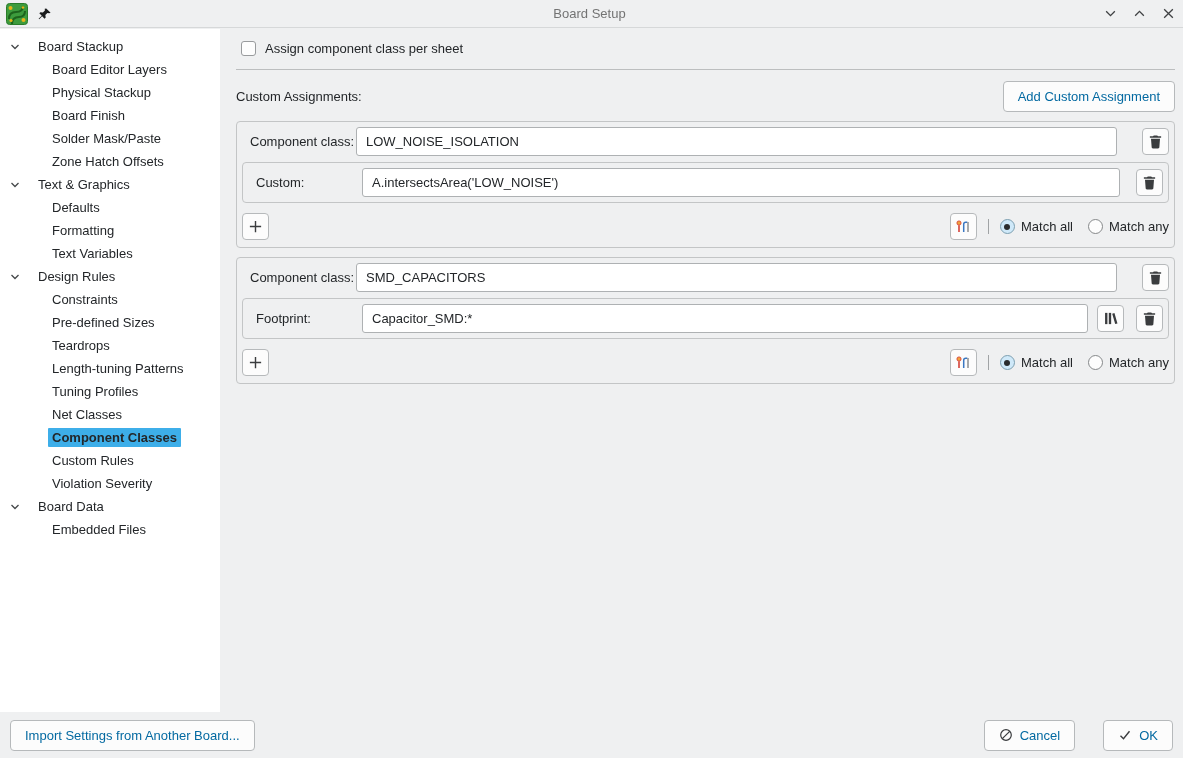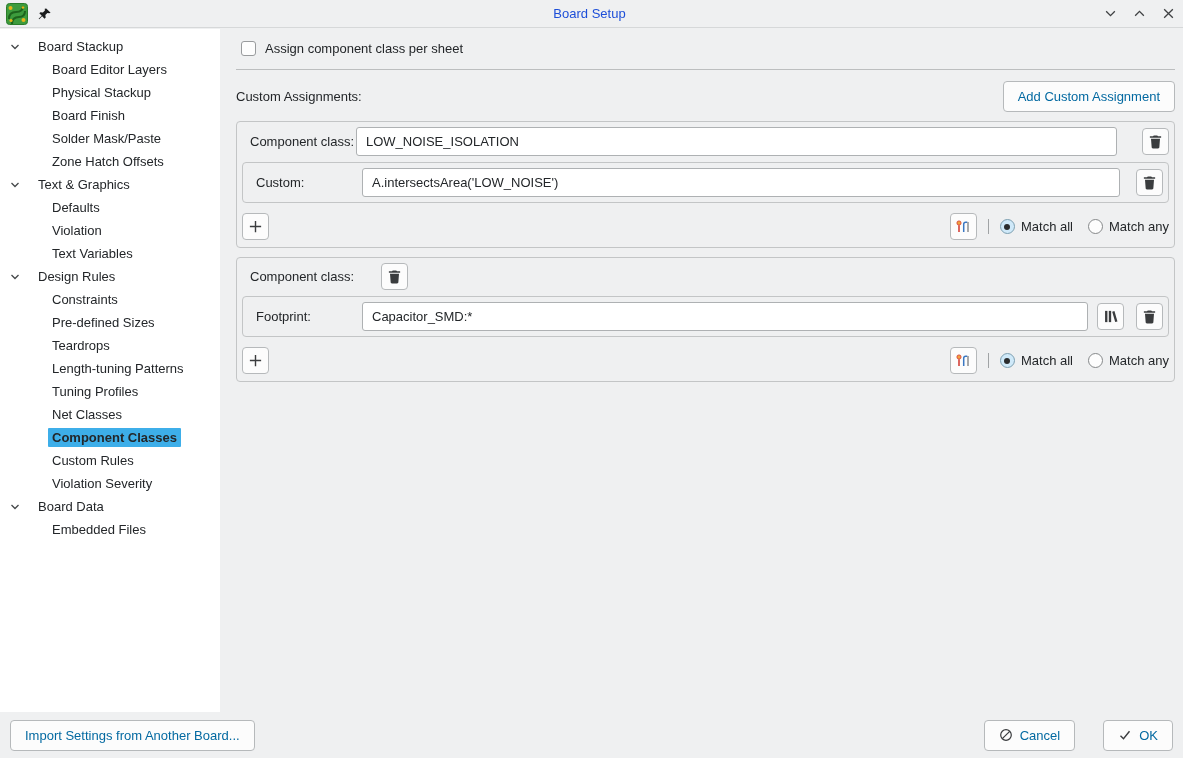--- a/index.html
+++ b/index.html
@@ -13,21 +13,21 @@
   
   .titlebar {
     position:absolute; top:0; left:0; right:0; height:28px;
     background:#eff0f1; border-bottom:1px solid #d6d8d9;
     display:flex; align-items:center; padding:0 8px;
   }
   .titlebar .appicon { width:22px; height:22px; margin-left:-2px; }
   .titlebar .pin { margin-left:10px; display:flex; align-items:center; }
   .titlebar .title {
     position:absolute; left:0; right:4px; text-align:center; pointer-events:none;
-    color:#1d4ed8;
+    color:#737373;
   }
   .win-controls { margin-left:auto; display:flex; align-items:center; gap:16px; z-index:2; }
   .win-controls span { display:flex; align-items:center; cursor:default; }
 
   
   .sidebar {
     position:absolute; top:29px; left:0; width:220px; height:683px;
     background:#ffffff; padding-top:6px; overflow:hidden;
   }
   .titem { height:23px; display:flex; align-items:center; white-space:nowrap; }
@@ -169,21 +169,21 @@
         <svg width="12" height="12" viewBox="0 0 12 12">
           <path d="M2.5 4l3.5 3.5L9.5 4" stroke="#45484a" stroke-width="1.3" fill="none"></path>
         </svg>
       </span>
     <span class="lbl">Text &amp; Graphics</span>
   </div>
   <div class="titem child">
       <span class="lbl">Defaults</span>
     </div>
   <div class="titem child">
-      <span class="lbl">Violation</span>
+      <span class="lbl">Formatting</span>
     </div>
   <div class="titem child">
       <span class="lbl">Text Variables</span>
     </div>
 
   <div class="titem top">
     <span class="chev">
         <svg width="12" height="12" viewBox="0 0 12 12">
           <path d="M2.5 4l3.5 3.5L9.5 4" stroke="#45484a" stroke-width="1.3" fill="none"></path>
         </svg>
@@ -294,20 +294,21 @@
       <span class="radio-opt">
         <span class="radio"></span>
         <span class="radio-lbl">Match any</span>
       </span>
     </div>
   </div>
 
   <div class="group">
     <div class="frow">
       <span class="flabel">Component class:</span>
+      <input type="text" value="SMD_CAPACITORS" style="">
       <span class="gap-lg"></span>
       <button class="icon-btn">
         <svg width="15" height="15" viewBox="0 0 16 16">
           <path fill="#3a3c3e" d="M6.2 1.5h3.6l.9 1H14V4H2V2.5h3.3zM3.2 5h9.6l-.7 9.2c-.05.7-.6 1.3-1.3 1.3H5.2c-.7 0-1.25-.6-1.3-1.3z"></path>
         </svg>
       </button>
     </div>
     <div class="inner">
       <div class="frow">
         <span class="flabel">Footprint:</span>

